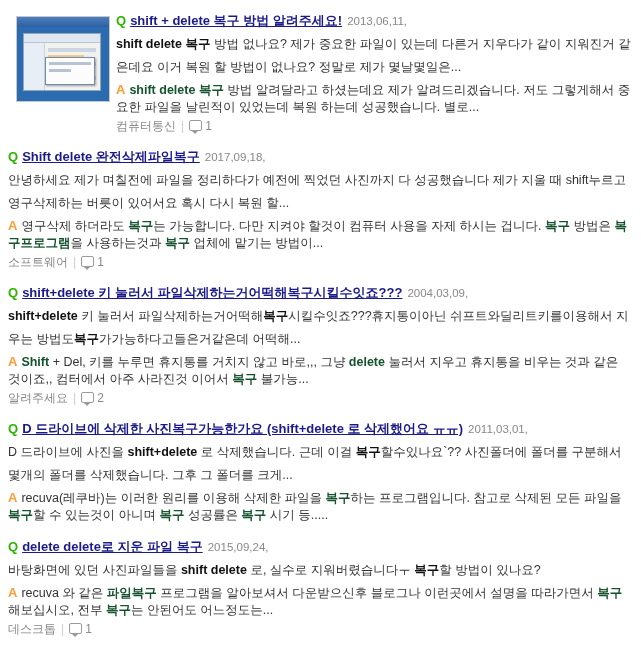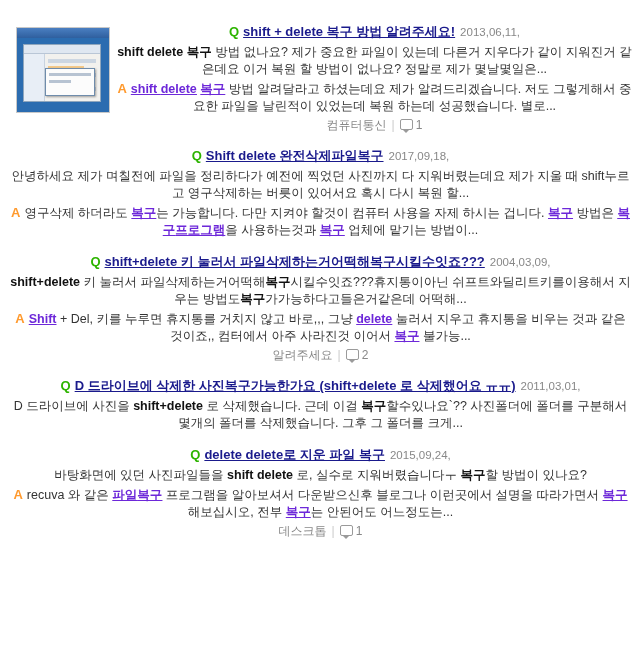--- a/index.html
+++ b/index.html
@@ -9,22 +9,21 @@
   }
   body {
     width: 641px;
     height: 665px;
     font-family: "Liberation Sans", sans-serif;
     font-size: 12.5px;
     color: #222222;
     overflow: hidden;
   }
   .results {
-    padding: 23px 8px 0 8px;
-    text-align: center;
+    padding: 12px 8px 0 8px;
   }
   .result {
     position: relative;
     margin-bottom: 14px;
   }
   .result.has-thumb {
     padding-left: 108px;
     min-height: 92px;
   }
   .thumb {
@@ -118,35 +117,34 @@
     font-size: 13px;
     cursor: pointer;
   }
   .q-date {
     color: #888888;
     font-size: 11.5px;
     margin-left: 5px;
     font-weight: normal;
   }
   .snippet {
-    line-height: 17px;
+    line-height: 23px;
     color: #333333;
     margin: 0 0 2px 0;
   }
   .snippet b {
     color: #111111;
   }
   .answer {
     line-height: 17px;
     color: #333333;
     margin: 0;
   }
   .answer b {
-    color: #6d28d9;
-    text-decoration: underline;
+    color: #14532d;
   }
   .meta {
     margin-top: 3px;
     color: #888888;
     font-size: 12px;
     line-height: 15px;
   }
   .meta .sep {
     color: #cccccc;
     margin: 0 5px;
@@ -204,40 +202,44 @@
     <p class="answer"><span class="marker a">A</span><span><b>shift <b>delete</b></b> <b>복구</b> 방법 알려달라고 하셨는데요 제가 알려드리겠습니다. 저도 그렇게해서 중요한 파일을 날린적이 있었는데 복원 하는데 성공했습니다. 별로...</span></p>
     <div class="meta">
       <span>컴퓨터통신</span><span class="sep">|</span><span class="cmt-icon"></span><span>1</span>
     </div>
   </div>
 
   <div class="result">
     <div class="q-line">
       <span class="marker">Q</span><a class="q-title">Shift delete 완전삭제파일복구</a><span class="q-date">2017,09,18,</span>
     </div>
-    <p class="snippet">안녕하세요 제가 며칠전에 파일을 정리하다가 예전에 찍었던 사진까지 다 지워버렸는데요 제가 지울 때 shift누르고 영구삭제하는 버릇이 있어서요 혹시 다시 복원 할...</p>
+    <p class="snippet">안녕하세요 제가 며칠전에 파일을 정리하다가 예전에 찍었던 사진까지 다 성공했습니다 제가 지울 때 shift누르고 영구삭제하는 버릇이 있어서요 혹시 다시 복원 할...</p>
     <p class="answer"><span class="marker a">A</span><span>영구삭제 하더라도 <b>복구</b>는 가능합니다. 다만 지켜야 할것이 컴퓨터 사용을 자제 하시는 겁니다. <b>복구</b> 방법은 <b><b>복구</b>프로그램</b>을 사용하는것과 <b>복구</b> 업체에 맡기는 방법이...</span></p>
+    <div class="meta">
+      <span>소프트웨어</span><span class="sep">|</span><span class="cmt-icon"></span><span>1</span>
+    </div>
   </div>
 
   <div class="result">
     <div class="q-line">
       <span class="marker">Q</span><a class="q-title">shift+delete 키 눌러서 파일삭제하는거어떡해복구시킬수잇죠???</a><span class="q-date">2004,03,09,</span>
     </div>
     <p class="snippet"><b>shift+<b>delete</b></b> 키 눌러서 파일삭제하는거어떡해<b>복구</b>시킬수잇죠???휴지통이아닌 쉬프트와딜리트키를이용해서 지우는 방법도<b>복구</b>가가능하다고들은거같은데 어떡해...</p>
     <p class="answer"><span class="marker a">A</span><span><b>Shift</b> + Del, 키를 누루면 휴지통를 거치지 않고 바로,,, 그냥 <b>delete</b> 눌러서 지우고 휴지통을 비우는 것과 같은 것이죠,, 컴터에서 아주 사라진것 이어서 <b>복구</b> 불가능...</span></p>
     <div class="meta">
       <span>알려주세요</span><span class="sep">|</span><span class="cmt-icon"></span><span>2</span>
     </div>
   </div>
 
   <div class="result">
     <div class="q-line">
       <span class="marker">Q</span><a class="q-title">D 드라이브에 삭제한 사진복구가능한가요 (shift+delete 로 삭제했어요 ㅠㅠ)</a><span class="q-date">2011,03,01,</span>
     </div>
     <p class="snippet">D 드라이브에 사진을 <b>shift+<b>delete</b></b> 로 삭제했습니다. 근데 이걸 <b>복구</b>할수있나요`?? 사진폴더에 폴더를 구분해서 몇개의 폴더를 삭제했습니다. 그후 그 폴더를 크게...</p>
+    <p class="answer"><span class="marker a">A</span><span>recuva(레쿠바)는 이러한 원리를 이용해 삭제한 파일을 <b>복구</b>하는 프로그램입니다. 참고로 삭제된 모든 파일을 <b>복구</b>할 수 있는것이 아니며 <b>복구</b> 성공률은 <b>복구</b> 시기 등.....</span></p>
   </div>
 
   <div class="result">
     <div class="q-line">
       <span class="marker">Q</span><a class="q-title">delete delete로 지운 파일 복구</a><span class="q-date">2015,09,24,</span>
     </div>
     <p class="snippet">바탕화면에 있던 사진파일들을 <b>shift <b>delete</b></b> 로, 실수로 지워버렸습니다ㅜ <b>복구</b>할 방법이 있나요?</p>
     <p class="answer"><span class="marker a">A</span><span>recuva 와 같은 <b>파일<b>복구</b></b> 프로그램을 알아보셔서 다운받으신후 블로그나 이런곳에서 설명을 따라가면서 <b>복구</b>해보십시오, 전부 <b>복구</b>는 안된어도 어느정도는...</span></p>
     <div class="meta">
       <span>데스크톱</span><span class="sep">|</span><span class="cmt-icon"></span><span>1</span>

